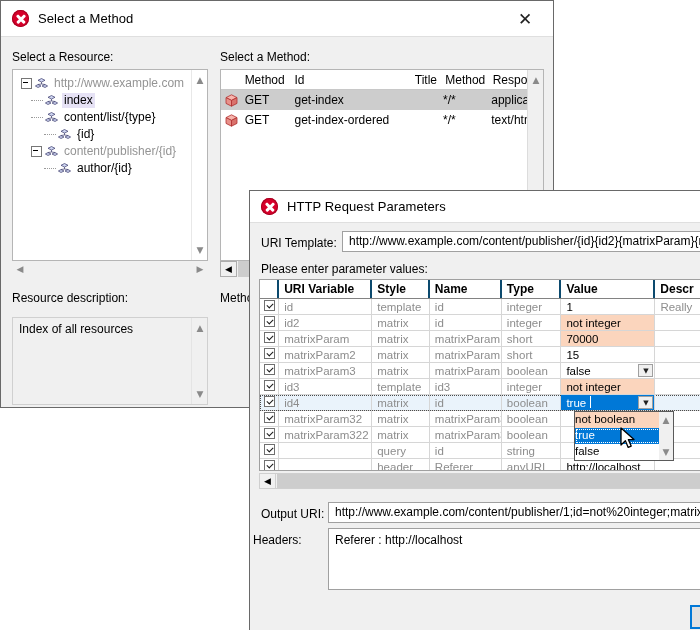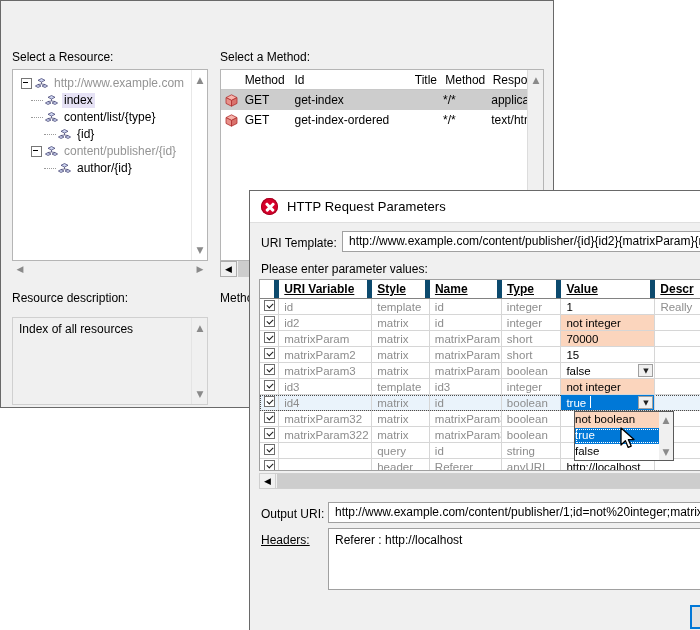--- a/index.html
+++ b/index.html
@@ -59,22 +59,22 @@
   .cube{width:13px;height:13px;flex:0 0 auto;}
 
   
   .vsb{position:absolute;right:0;top:0;bottom:0;width:16px;background:#f0f0f0;border-left:1px solid #dcdcdc;}
   .arw{position:absolute;width:16px;height:16px;color:#8a8a8a;font-size:9px;
        display:flex;align-items:center;justify-content:center;font-family:"DejaVu Sans",sans-serif;}
 
   
   .ptable{position:absolute;background:#fff;border:1px solid #a0a0a0;box-sizing:border-box;overflow:hidden;}
   .ph{display:flex;height:19px;border-bottom:1px solid #828282;box-sizing:border-box;background:#fff;}
-  .ph > div{border-right:5px solid #0c4a6e;box-sizing:border-box;padding:2px 0 0 5px;
-            font-weight:bold;font-size:12px;white-space:nowrap;overflow:hidden;text-decoration:underline;}
+  .ph > div{border-right:2px solid #0c4a6e;box-sizing:border-box;padding:2px 0 0 5px;
+            font-weight:bold;font-size:12px;white-space:nowrap;overflow:hidden;}
   .pr{display:flex;height:16px;border-bottom:1px solid #d6d6d6;box-sizing:border-box;}
   .pr > div{border-right:1px solid #d6d6d6;box-sizing:border-box;padding:1px 0 0 5px;
             font-size:11.5px;white-space:nowrap;overflow:hidden;color:#8d8d8d;line-height:14px;}
   .pr .cval{color:#000;}
   .pr.selrow{background:#eaf3fb;outline:1px dotted #4b4b4b;outline-offset:-1px;}
   .chk{width:11px;height:11px;border:1px solid #707070;background:#fff;margin:1px auto 0;
        position:relative;box-sizing:border-box;}
   .chk:after{content:"";position:absolute;left:2px;top:2px;width:5px;height:3px;
        border-left:1.6px solid #1a1a1a;border-bottom:1.6px solid #1a1a1a;transform:rotate(-45deg);}
   .ccell{padding:0 !important;display:flex;align-items:flex-start;justify-content:center;}
@@ -94,20 +94,25 @@
           font-size:12px;padding:2px 0 0 6px;white-space:nowrap;overflow:hidden;color:#000;}
   .btn-focus{position:absolute;background:#e1e1e1;border:2px solid #0078d7;box-sizing:border-box;}
 
   .cursor{position:absolute;z-index:60;pointer-events:none;}
 </style>
 </head>
 <body>
 
 <div class="window" id="dlg1" style="left:0px;top:0px;width:554px;height:408px;">
 
+  <div class="titlebar">
+    <span class="appicon"></span>
+    <span class="title-text">Select a Method</span>
+    <span class="close-btn">✕</span>
+  </div>
 
   <div class="body-area">
 
     <span class="lbl" style="left:11px;top:13px;">Select a Resource:</span>
     <span class="lbl" style="left:219px;top:13px;">Select a Method:</span>
 
     <div class="pane" style="left:11px;top:32px;width:196px;height:192px;">
       <div class="tree" id="tree-host">
           <div class="tnode">
             <span class="expander"></span>
@@ -408,21 +413,21 @@
       </div>
 
     <div style="position:absolute;left:9px;top:250px;width:455px;height:16px;background:#f0f0f0;border:1px solid #cfcfcf;box-sizing:border-box;">
       <div style="position:absolute;left:0;top:0;width:16px;height:14px;background:#f0f0f0;border-right:1px solid #cfcfcf;box-sizing:border-box;display:flex;align-items:center;justify-content:center;font-size:9px;font-family:'DejaVu Sans',sans-serif;">◀</div>
       <div style="position:absolute;left:17px;top:0;right:0;height:14px;background:#cdcdcd;"></div>
     </div>
 
     <span class="lbl" style="left:11px;top:284px;">Output URI:</span>
     <div class="txtbox" style="left:78px;top:279px;width:386px;height:21px;">http://www.example.com/content/publisher/1;id=not%20integer;matrixParam</div>
 
-    <span class="lbl" style="left:11px;top:310px;text-decoration:underline;">Headers:</span>
+    <span class="lbl" style="left:3px;top:310px;">Headers:</span>
     <div class="txtbox" style="left:78px;top:305px;width:386px;height:62px;padding-top:4px;">Referer : http://localhost</div>
 
     <div class="btn-focus" style="left:440px;top:382px;width:48px;height:24px;"></div>
   </div>
 </div>
 
 <svg class="cursor" style="left:620px;top:427px;" width="17" height="24" viewBox="0 0 17 24">
   <path d="M1 1 L1 18 L5.4 13.8 L8.2 20.4 L11.2 19.1 L8.4 12.7 L14 12.6 Z" fill="#ffffff" stroke="#000000" stroke-width="1.3" stroke-linejoin="round"></path>
 </svg>
 

